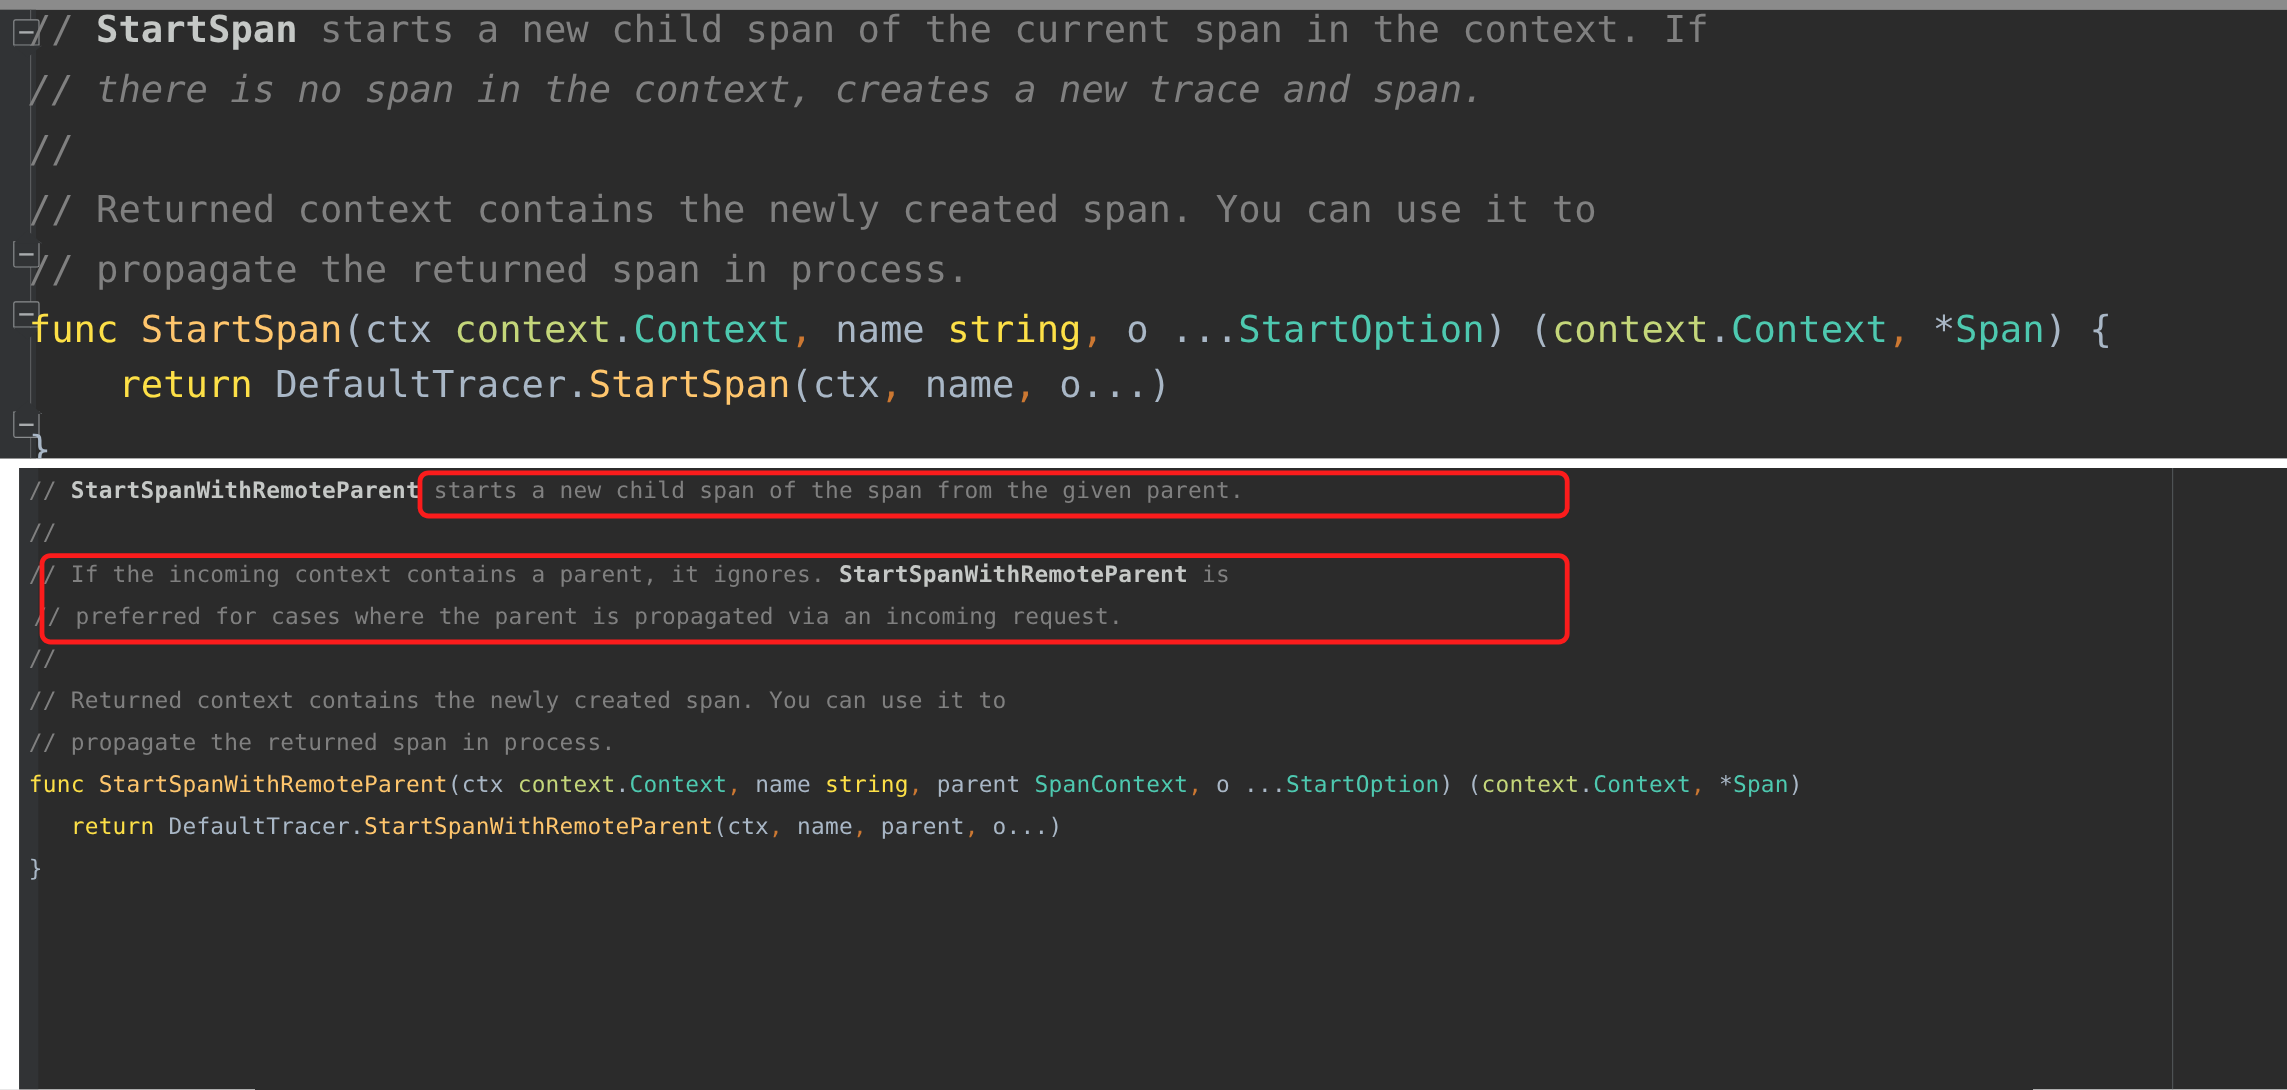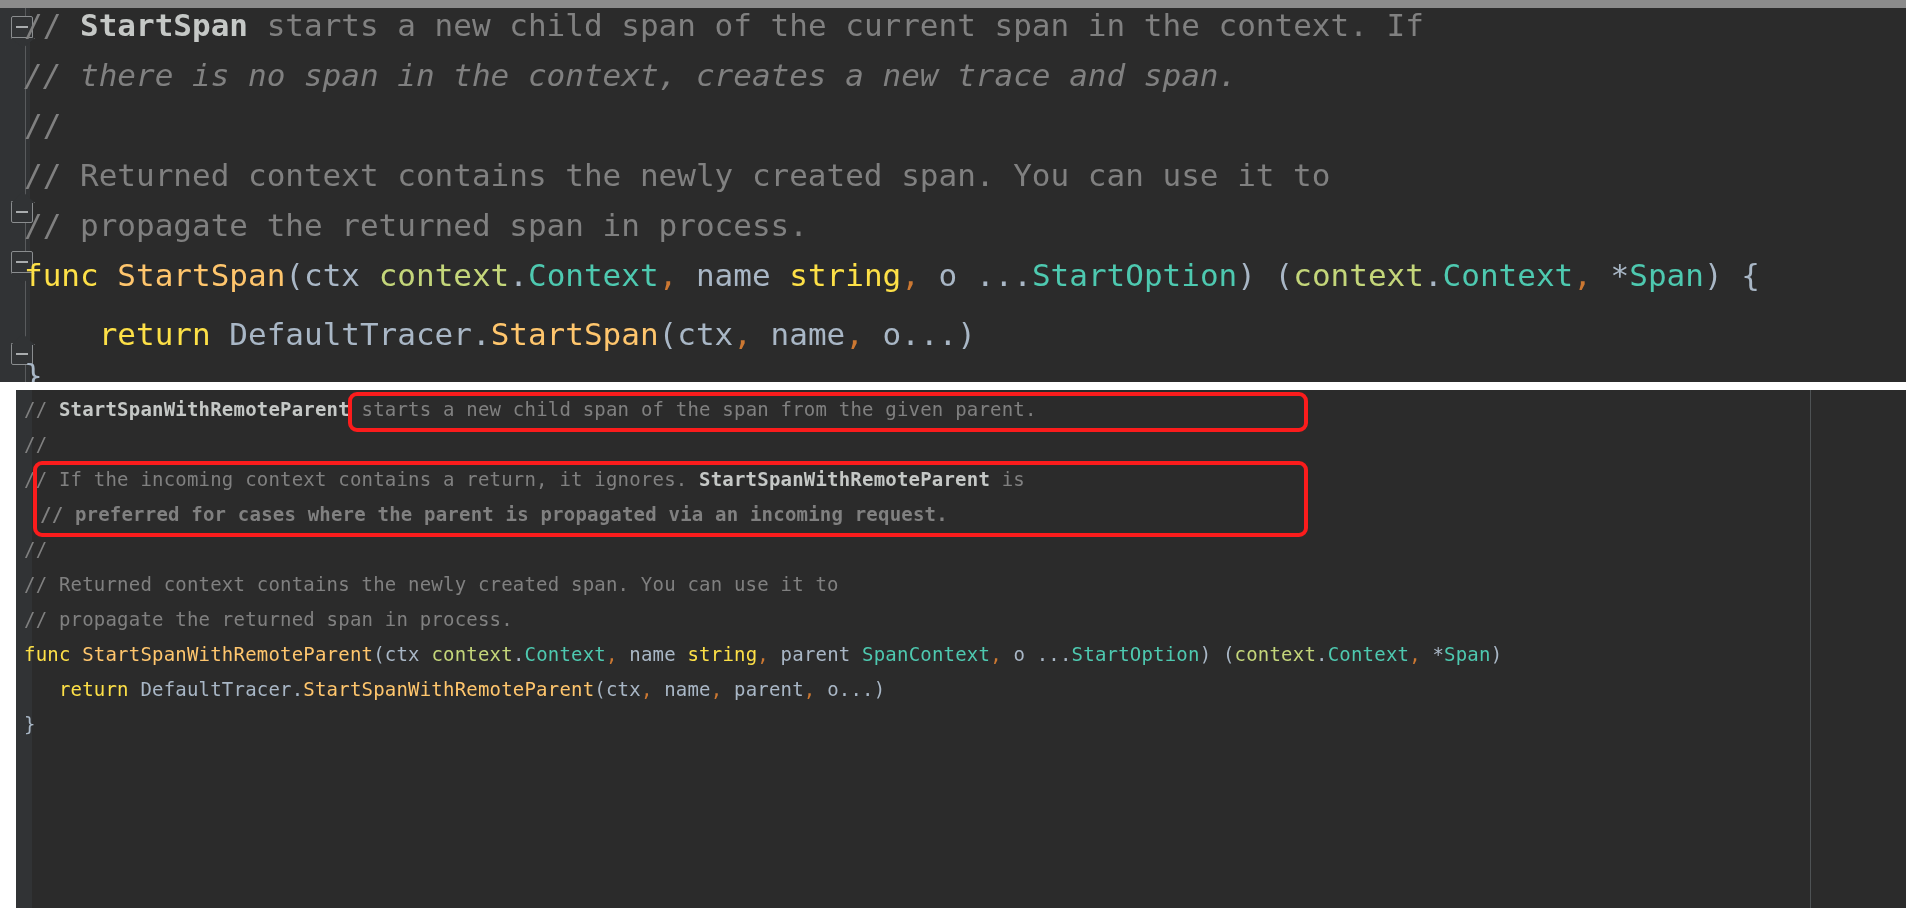--- a/index.html
+++ b/index.html
@@ -80,34 +80,34 @@
         <span class="tip"></span>
       </div>
 
     <div id="top-lines">
         <div class="code" style="left: 24px; top: -8px;"><span class="cm">// </span><span class="cmb">StartSpan</span><span class="cm"> starts a new child span of the current span in the context. If</span></div>
         <div class="code" style="left: 24px; top: 42px; font-style: italic;"><span class="cm">// there is no span in the context, creates a new trace and span.</span></div>
         <div class="code" style="left: 24px; top: 92px;"><span class="cm">//</span></div>
         <div class="code" style="left: 24px; top: 142px;"><span class="cm">// Returned context contains the newly created span. You can use it to</span></div>
         <div class="code" style="left: 24px; top: 192px;"><span class="cm">// propagate the returned span in process.</span></div>
         <div class="code" style="left: 24px; top: 242px;"><span class="kw">func </span><span class="fn">StartSpan</span><span class="pl">(</span><span class="pl">ctx </span><span class="pkg">context</span><span class="pl">.</span><span class="ty">Context</span><span class="com">,</span><span class="pl"> name </span><span class="kw">string</span><span class="com">,</span><span class="pl"> o ...</span><span class="ty">StartOption</span><span class="pl">) (</span><span class="pkg">context</span><span class="pl">.</span><span class="ty">Context</span><span class="com">,</span><span class="pl"> *</span><span class="ty">Span</span><span class="pl">) {</span></div>
-        <div class="code" style="left: 24px; top: 301px;"><span class="kw">    return </span><span class="pl">DefaultTracer</span><span class="pl">.</span><span class="fn">StartSpan</span><span class="pl">(</span><span class="pl">ctx</span><span class="com">,</span><span class="pl"> name</span><span class="com">,</span><span class="pl"> o...)</span></div>
+        <div class="code" style="left: 24px; top: 288px;"><span class="kw">    return </span><span class="pl">DefaultTracer</span><span class="pl">.</span><span class="fn">StartSpan</span><span class="pl">(</span><span class="pl">ctx</span><span class="com">,</span><span class="pl"> name</span><span class="com">,</span><span class="pl"> o...)</span></div>
         <div class="code" style="left: 24px; top: 342px;"><span class="pl">}</span></div>
       </div>
   </div>
 
   <div class="panel" id="panel-bottom">
     <div class="gutter"></div>
     <div class="ruler" style="left:1794px;"></div>
 
     <div id="bottom-lines">
         <div class="code" style="left: 8px; top: 2px;"><span class="cm">// </span><span class="cmb">StartSpanWithRemoteParent</span><span class="cm"> starts a new child span of the span from the given parent.</span></div>
         <div class="code" style="left: 8px; top: 37px;"><span class="cm">//</span></div>
-        <div class="code" style="left: 8px; top: 72px;"><span class="cm">// If the incoming context contains a return, it ignores. </span><span class="cmb">StartSpanWithRemoteParent</span><span class="cm"> is</span></div>
-        <div class="code" style="left: 24px; top: 107px; font-weight: bold;"><span class="cm">// preferred for cases where the parent is propagated via an incoming request.</span></div>
+        <div class="code" style="left: 8px; top: 72px;"><span class="cm">// If the incoming context contains a parent, it ignores. </span><span class="cmb">StartSpanWithRemoteParent</span><span class="cm"> is</span></div>
+        <div class="code" style="left: 12px; top: 107px;"><span class="cm">// preferred for cases where the parent is propagated via an incoming request.</span></div>
         <div class="code" style="left: 8px; top: 142px;"><span class="cm">//</span></div>
         <div class="code" style="left: 8px; top: 177px;"><span class="cm">// Returned context contains the newly created span. You can use it to</span></div>
         <div class="code" style="left: 8px; top: 212px;"><span class="cm">// propagate the returned span in process.</span></div>
         <div class="code" style="left: 8px; top: 247px;"><span class="kw">func </span><span class="fn">StartSpanWithRemoteParent</span><span class="pl">(</span><span class="pl">ctx </span><span class="pkg">context</span><span class="pl">.</span><span class="ty">Context</span><span class="com">,</span><span class="pl"> name </span><span class="kw">string</span><span class="com">,</span><span class="pl"> parent </span><span class="ty">SpanContext</span><span class="com">,</span><span class="pl"> o ...</span><span class="ty">StartOption</span><span class="pl">) (</span><span class="pkg">context</span><span class="pl">.</span><span class="ty">Context</span><span class="com">,</span><span class="pl"> *</span><span class="ty">Span</span><span class="pl">)</span></div>
         <div class="code" style="left: 8px; top: 282px;"><span class="kw">   return </span><span class="pl">DefaultTracer</span><span class="pl">.</span><span class="fn">StartSpanWithRemoteParent</span><span class="pl">(</span><span class="pl">ctx</span><span class="com">,</span><span class="pl"> name</span><span class="com">,</span><span class="pl"> parent</span><span class="com">,</span><span class="pl"> o...)</span></div>
         <div class="code" style="left: 8px; top: 317px;"><span class="pl">}</span></div>
       </div>
   </div>
 
   <div id="annotation-layer">

